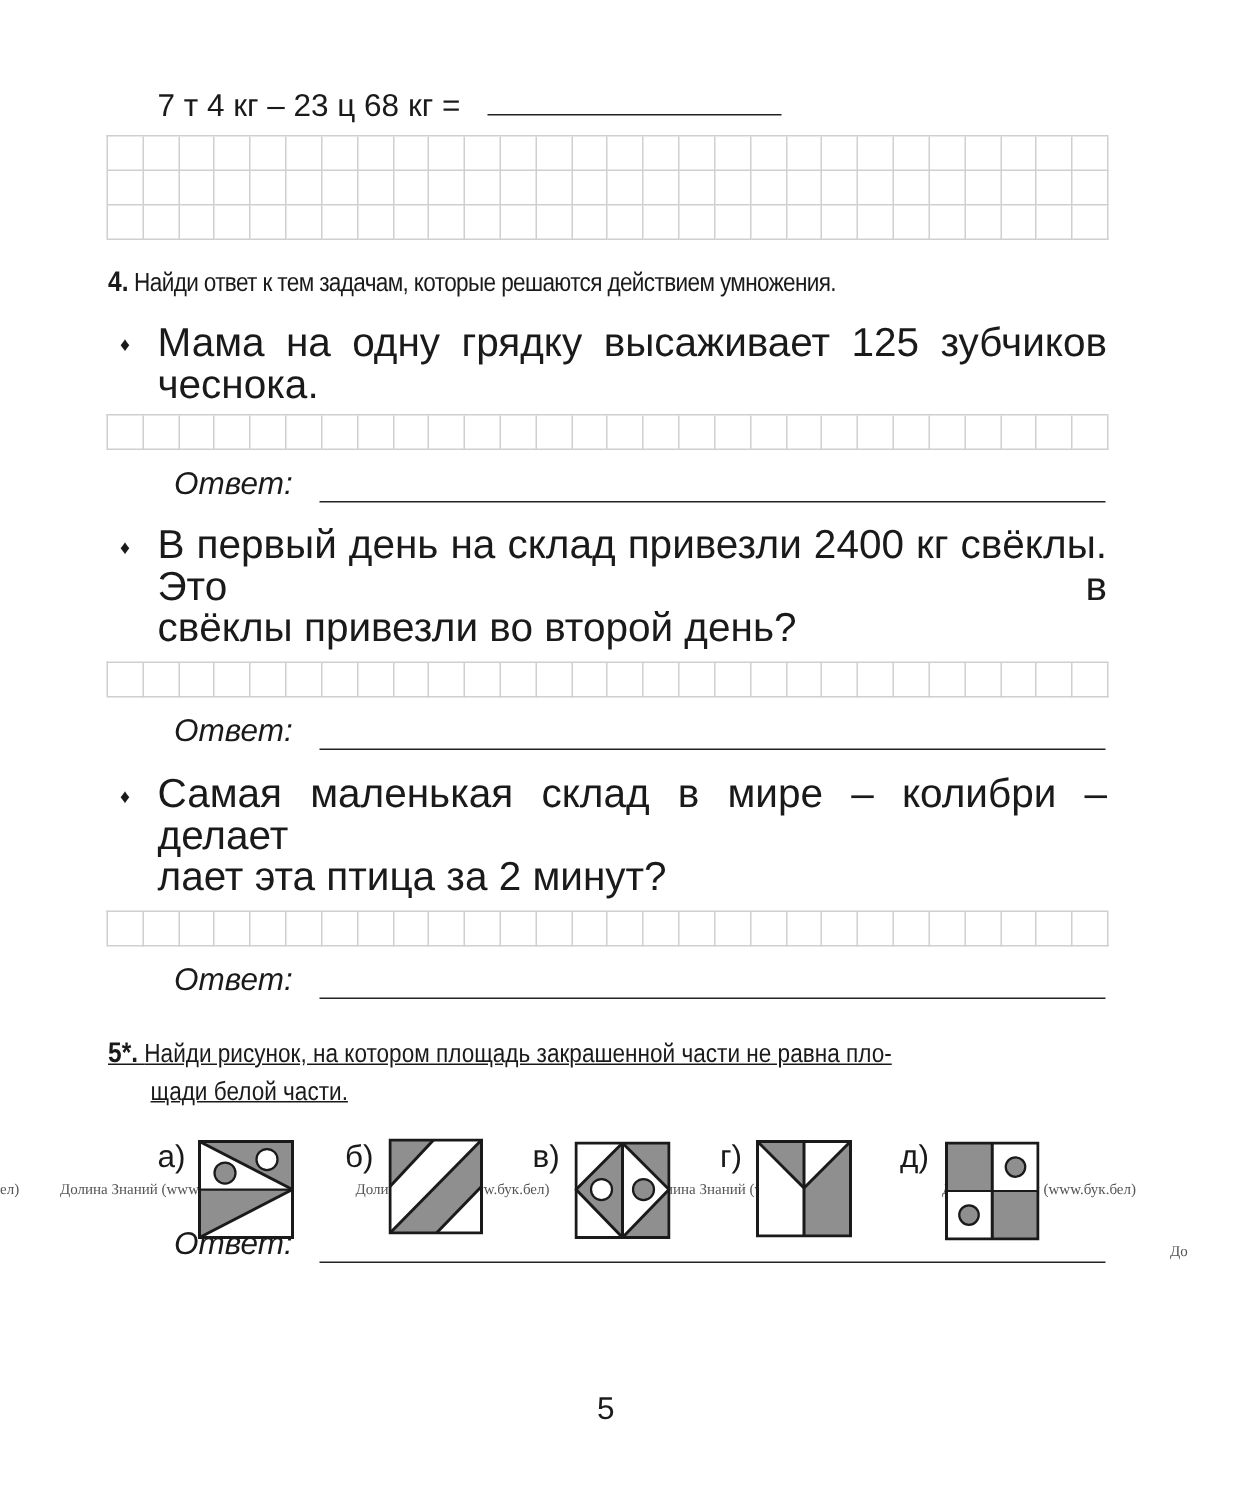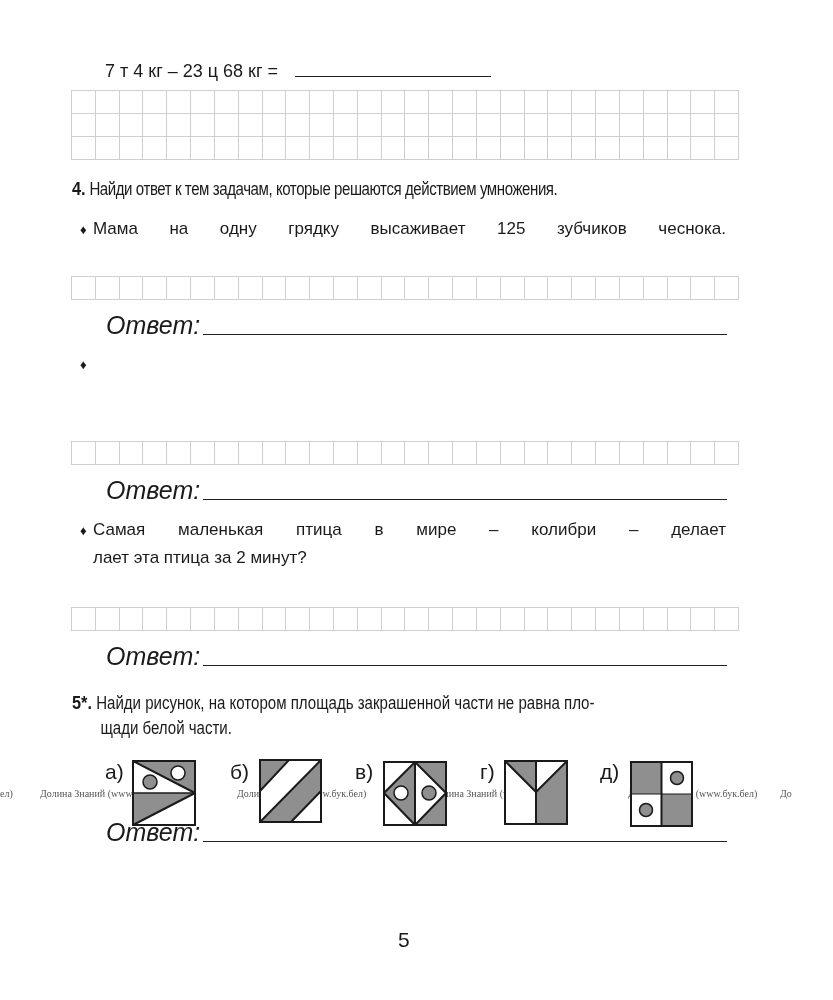--- a/index.html
+++ b/index.html
@@ -1,30 +1,30 @@
 <!DOCTYPE html>
 <html><head>
 <meta charset="utf-8">
 <style>
   html, body { margin:0; padding:0; background:#ffffff; }
   body { width:833px; height:1000px; position:relative; overflow:hidden;
          font-family:"Liberation Sans", sans-serif; color:#1a1a1a; }
   .abs { position:absolute; }
-  .expr { left:105px; top:58px; font-size:18px; white-space:nowrap; }
+  .expr { left:105px; top:58px; font-size:21px; white-space:nowrap; }
   .blank { display:inline-block; width:196px; border-bottom:1.5px solid #222; margin-left:12px; height:18px; vertical-align:baseline; }
   .grid { position:absolute; left:71px; width:667px; border-top:1px solid #cfcfcf; border-left:1px solid #cfcfcf;
           display:grid; grid-template-columns:repeat(28, 1fr); }
   .grid .cell { border-right:1px solid #cfcfcf; border-bottom:1px solid #cfcfcf; height:23px; box-sizing:border-box; }
   .task-head { left:72px; font-size:17.5px; white-space:nowrap; letter-spacing:-0.5px; transform:scaleX(0.86); transform-origin:left; }
   .task-head b { font-size:19px; letter-spacing:0; }
   .bullet { position:absolute; left:80px; font-size:13px; }
-  .para { position:absolute; left:93px; width:633px; font-size:17px; line-height:27.5px; text-align:justify; }
+  .para { position:absolute; left:105px; width:633px; font-size:27px; line-height:27.5px; text-align:justify; }
   .para span { display:block; }
   .para .j { text-align-last:justify; }
-  .answer { left:106px; font-size:25px; font-style:italic; white-space:nowrap; }
+  .answer { left:116px; font-size:21px; font-style:italic; white-space:nowrap; }
   .answer .line { position:absolute; left:97px; top:23px; width:524px; border-bottom:1.5px solid #222; }
   .task5 { left:72px; font-size:17.5px; line-height:25px; width:760px; }
   .task5 .l { white-space:nowrap; display:block; transform:scaleX(0.86); transform-origin:left; }
   .task5 b { font-size:19px; }
   .fig-label { font-size:21px; }
   .fig { position:absolute; }
   .wm { position:absolute; top:788px; font-family:"Liberation Serif", serif; font-size:10px; color:#555; white-space:nowrap; }
   .pageno { left:398px; top:928px; font-size:21px; }
 </style>
 </head>
@@ -160,20 +160,22 @@
     <div class="cell"></div>
     <div class="cell"></div>
   </div>
 <div class="abs answer" style="top:311px;">
   <span>Ответ:</span>
   <span class="line"></span>
 </div>
 
 <span class="bullet" style="top:357px;">♦</span>
 <div class="para" style="top:350px;">
+  <span class="j">В первый день на склад привезли 2400 кг свёклы. Это в</span>
+  <span>свёклы привезли во второй день?</span>
 </div>
 <div class="grid" style="top:441px;">
     <div class="cell"></div>
     <div class="cell"></div>
     <div class="cell"></div>
     <div class="cell"></div>
     <div class="cell"></div>
     <div class="cell"></div>
     <div class="cell"></div>
     <div class="cell"></div>
@@ -198,21 +200,21 @@
     <div class="cell"></div>
     <div class="cell"></div>
   </div>
 <div class="abs answer" style="top:476px;">
   <span>Ответ:</span>
   <span class="line"></span>
 </div>
 
 <span class="bullet" style="top:523px;">♦</span>
 <div class="para" style="top:516px;">
-  <span class="j">Самая маленькая птица в мире – колибри – делает</span>
+  <span class="j">Самая маленькая склад в мире – колибри – делает</span>
   <span>лает эта птица за 2 минут?</span>
 </div>
 <div class="grid" style="top:607px;">
     <div class="cell"></div>
     <div class="cell"></div>
     <div class="cell"></div>
     <div class="cell"></div>
     <div class="cell"></div>
     <div class="cell"></div>
     <div class="cell"></div>
@@ -236,31 +238,31 @@
     <div class="cell"></div>
     <div class="cell"></div>
     <div class="cell"></div>
     <div class="cell"></div>
   </div>
 <div class="abs answer" style="top:642px;">
   <span>Ответ:</span>
   <span class="line"></span>
 </div>
 
-<div class="abs task5" style="top:690px;">
+<div class="abs task5" style="top:690px;text-decoration:underline;">
   <span class="l"><b>5*.</b> <span>Найди рисунок, на котором площадь закрашенной части не равна пло-</span></span>
   <span class="l" style="padding-left:33px;"><span>щади белой части.</span></span>
 </div>
 
 <span class="wm" style="left:0px;">ел)</span>
 <span class="wm" style="left:40px;">Долина Знаний (www.бук.бел)</span>
 <span class="wm" style="left:237px;">Долина Знаний (www.бук.бел)</span>
 <span class="wm" style="left:432px;">Долина Знаний (www.бук.бел)</span>
 <span class="wm" style="left:628px;">Долина Знаний (www.бук.бел)</span>
-<span class="wm" style="left:780px;">До</span>
+<span class="wm" style="left:780px;margin-top:41px;">До</span>
 
 <span class="abs fig-label" style="left:105px;top:760px;">а)</span>
 <svg class="fig" style="left:132px;top:760px;" width="64" height="66" viewBox="0 0 64 66">
   <rect x="1" y="1" width="62" height="64" fill="#fff" stroke="#1a1a1a" stroke-width="2"></rect>
   <polygon points="1,1 63,1 63,33" fill="#8f8f8f"></polygon>
   <polygon points="1,33 63,33 1,65" fill="#8f8f8f"></polygon>
   <line x1="1" y1="1" x2="63" y2="33" stroke="#1a1a1a" stroke-width="2"></line>
   <line x1="1" y1="65" x2="63" y2="33" stroke="#1a1a1a" stroke-width="2"></line>
   <line x1="1" y1="33" x2="63" y2="33" stroke="#1a1a1a" stroke-width="1.5"></line>
   <circle cx="46" cy="13" r="7" fill="#fff" stroke="#1a1a1a" stroke-width="1.5"></circle>

